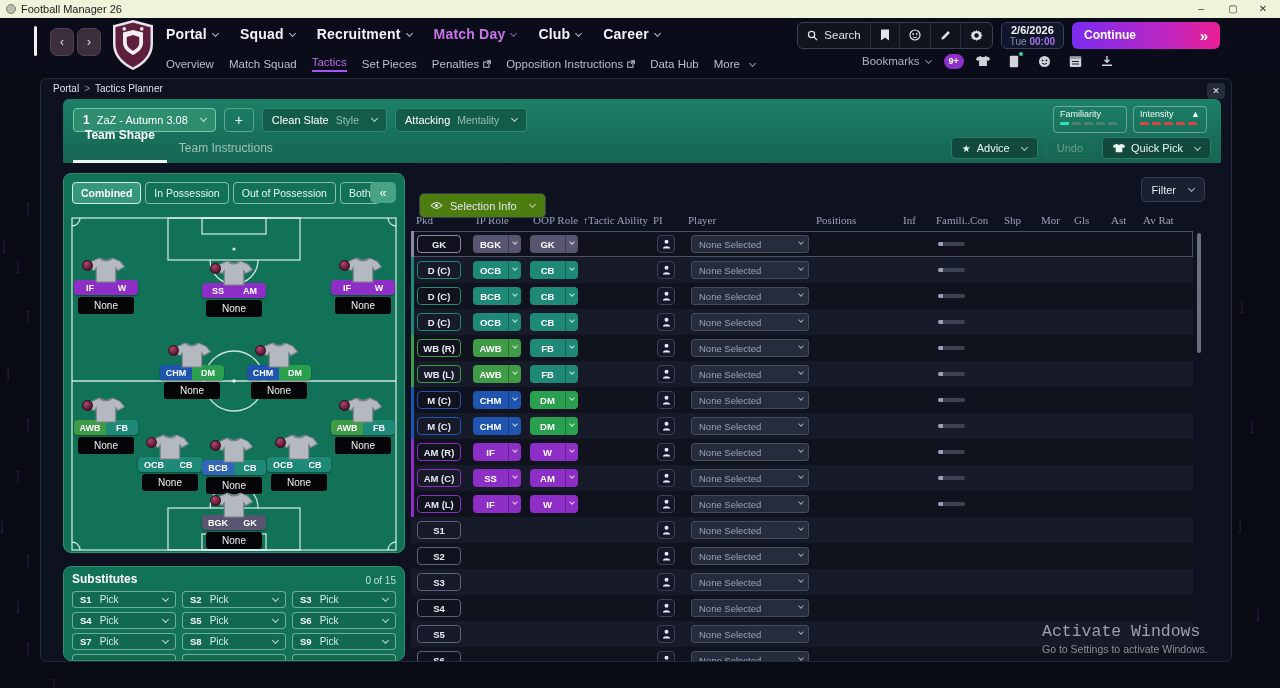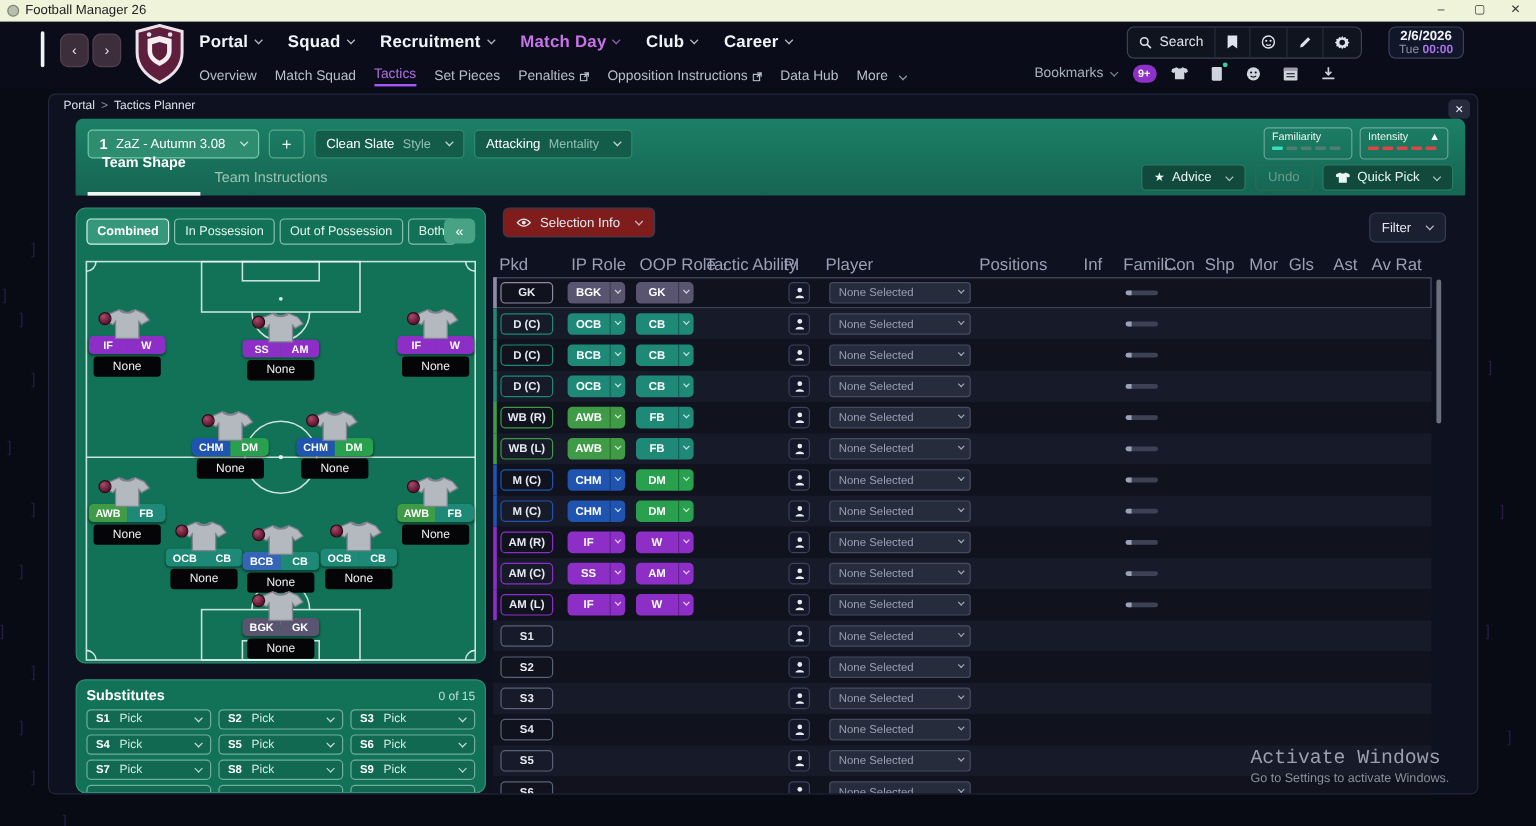--- a/index.html
+++ b/index.html
@@ -18,21 +18,21 @@
     color:#e8e2ea;font-size:12px;display:flex;align-items:center;justify-content:center;cursor:pointer;}
   .crest{position:absolute;left:110px;top:2px;}
   .nav-main{position:absolute;left:166px;top:8px;display:flex;gap:22px;align-items:center;}
   .nav-item{display:flex;align-items:center;color:#f2f3f7;font-size:14px;font-weight:bold;letter-spacing:.2px;cursor:pointer;}
   .nav-item.active{color:#c973e8;}
   .nav-sub{position:absolute;left:166px;top:38px;display:flex;gap:15px;align-items:center;}
   .sub-item{display:flex;align-items:center;gap:4px;color:#b9bfcb;font-size:11.5px;cursor:pointer;}
   .sub-item.active{color:#b36fe4;border-bottom:2px solid #a855f7;padding-bottom:2px;}
   .chev{display:inline-block;width:5px;height:5px;border-right:1.6px solid currentColor;border-bottom:1.6px solid currentColor;
     transform:rotate(45deg);margin-left:6px;opacity:.75;position:relative;top:-1px;}
-  .hdr-right{position:absolute;right:60px;top:3px;display:flex;gap:22px;align-items:center;height:28px;}
+  .hdr-right{position:absolute;right:60px;top:3px;display:flex;gap:8px;align-items:center;height:28px;}
   .searchgroup{display:flex;align-items:center;height:27px;background:#10141f;border:1px solid #3a4157;border-radius:6px;overflow:hidden;}
   .sg-item{display:flex;align-items:center;justify-content:center;height:100%;padding:0 9px;border-right:1px solid #262c3e;color:#dfe3ec;cursor:pointer;}
   .sg-item:last-child{border-right:none;}
   .sg-search{gap:6px;font-size:11.5px;}
   .datebox{height:27px;border:1px solid #3a4157;border-radius:6px;background:#12162a;padding:1px 8px 0;text-align:center;line-height:12px;cursor:pointer;}
   .datebox .d1{font-size:11px;font-weight:bold;color:#f2f3f7;}
   .datebox .d2{font-size:10px;color:#8a92a8;}
   .datebox .d2 b{color:#a874e8;}
   .continue-btn{height:27px;width:148px;border-radius:6px;background:linear-gradient(90deg,#7a2cf0,#b327c8 55%,#ec1e96);
     display:flex;align-items:center;justify-content:space-between;padding:0 12px;color:#fff;font-size:12px;font-weight:bold;cursor:pointer;}
@@ -103,27 +103,27 @@
   .subshead .sc{color:#bfe0d4;font-size:10px;}
   .subsgrid{display:grid;grid-template-columns:1fr 1fr 1fr;gap:4px 6px;}
   .subslot{height:17px;border:1px solid rgba(190,230,214,.55);border-radius:4px;display:flex;align-items:center;
     padding:0 7px;color:#fff;font-size:10px;cursor:pointer;background:rgba(0,0,0,.08);}
   .subslot b{margin-right:8px;font-size:9.5px;}
   .subslot .pk{color:#d6ece3;}
   .subslot .chev{margin-left:auto;}
   
   .rightpanel{position:absolute;left:370px;top:94px;width:822px;height:490px;}
   .rp-toolbar{position:relative;height:30px;}
-  .selinfo{position:absolute;left:8px;top:0;height:25px;display:flex;align-items:center;gap:7px;background:#7f1d1d;
+  .selinfo{position:absolute;left:8px;top:20px;height:25px;display:flex;align-items:center;gap:7px;background:#4d7c0f;
     border:1px solid #363c52;border-radius:5px;padding:0 10px;color:#e4e7ef;font-size:11px;cursor:pointer;}
   .filterbtn{position:absolute;right:28px;top:4px;height:25px;display:flex;align-items:center;gap:7px;background:#1b2030;
     border:1px solid #363c52;border-radius:5px;padding:0 10px;color:#e4e7ef;font-size:11px;cursor:pointer;}
   .tgrid{display:grid;grid-template-columns:60px 57px 55px 65px 35px 128px 87px 33px 34px 34px 37px 33px 37px 32px 55px;width:782px;}
   .thead{margin-top:8px;height:18px;align-items:center;}
-  .thead .hc{font-size:14px;color:#99a0b4;padding-left:5px;white-space:nowrap;display:flex;align-items:center;}
+  .thead .hc{font-size:11px;color:#99a0b4;padding-left:5px;white-space:nowrap;display:flex;align-items:center;font-family:Liberation Serif, serif;}
   .sort-arrow::before{content:"↑";color:#d0d5e2;font-size:10px;margin-left:5px;}
   .rows{margin-top:2px;}
   .trow{height:26px;align-items:center;background:#10131e;position:relative;}
   .trow.alt{background:#171a28;}
   .trow.sel{outline:1px solid #4a5066;outline-offset:-1px;}
   .trow::before{content:"";position:absolute;left:0;top:0;bottom:0;width:3px;background:var(--gc,transparent);}
   .cell{display:flex;align-items:center;height:100%;}
   .pkd-chip{margin-left:6px;min-width:44px;height:18px;border:1px solid var(--bc,#5a617a);border-radius:4px;
     color:#e8eaf2;font-size:9.5px;font-weight:bold;display:flex;align-items:center;justify-content:center;padding:0 5px;cursor:pointer;}
   .role-chip{margin-left:2px;width:48px;height:18px;border-radius:4px;display:flex;align-items:center;overflow:hidden;cursor:pointer;}
@@ -259,20 +259,24 @@
       </div>
       <div class="sg-item">
         <svg width="13" height="13" viewBox="0 0 14 14">
             <path d="M7 4.5 A2.5 2.5 0 1 0 7 9.5 A2.5 2.5 0 1 0 7 4.5 M7 0.8 L7.8 2.6 L9.8 1.9 L10.4 3.6 L12.4 3.8 L12 5.8 L13.6 7 L12 8.2 L12.4 10.2 L10.4 10.4 L9.8 12.1 L7.8 11.4 L7 13.2 L6.2 11.4 L4.2 12.1 L3.6 10.4 L1.6 10.2 L2 8.2 L0.4 7 L2 5.8 L1.6 3.8 L3.6 3.6 L4.2 1.9 L6.2 2.6 Z" fill="#dfe3ec" fill-rule="evenodd"></path>
           </svg>
       </div>
     </div>
     <div class="datebox">
       <div class="d1">2/6/2026</div>
       <div class="d2"><span>Tue</span> <b>00:00</b></div>
+    </div>
+    <div class="continue-btn">
+      <span>Continue</span>
+      <span class="dblchev">»</span>
     </div>
   </div>
   <div class="hdr-right2">
     <div class="bookmarks">
       <span>Bookmarks</span>
         <i class="chev"></i>
     </div>
     <span class="badge9">9+</span>
     <span class="ticon">
       <svg width="14" height="12" viewBox="0 0 18 15">

